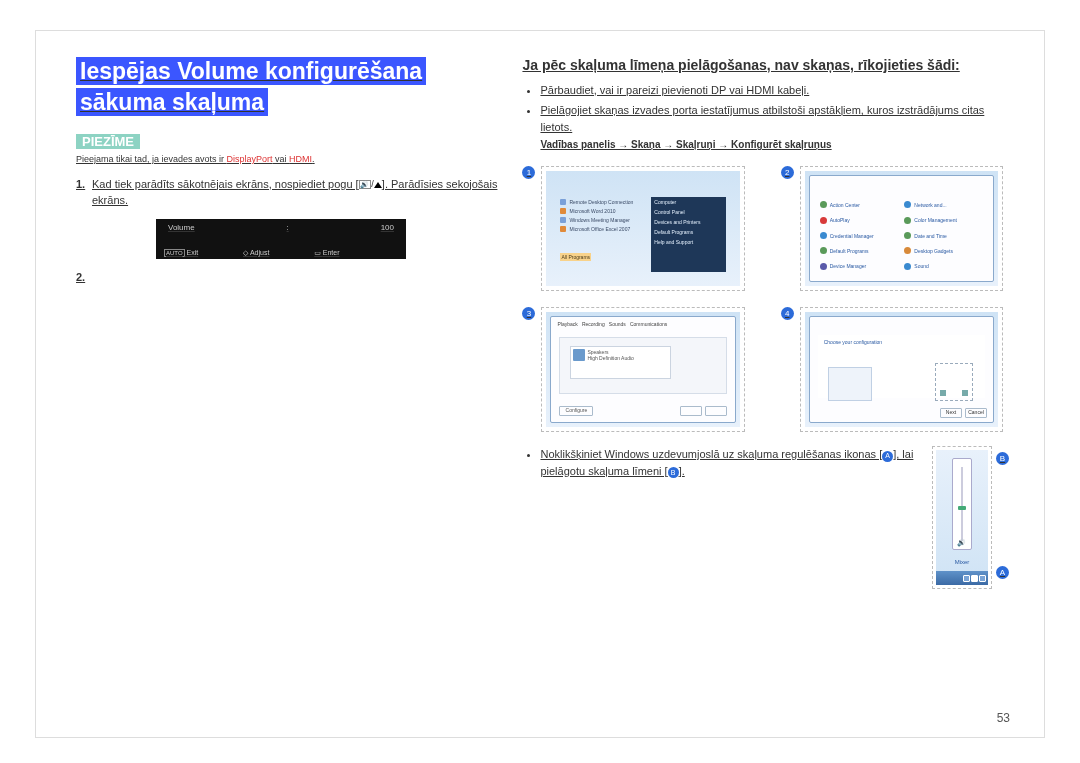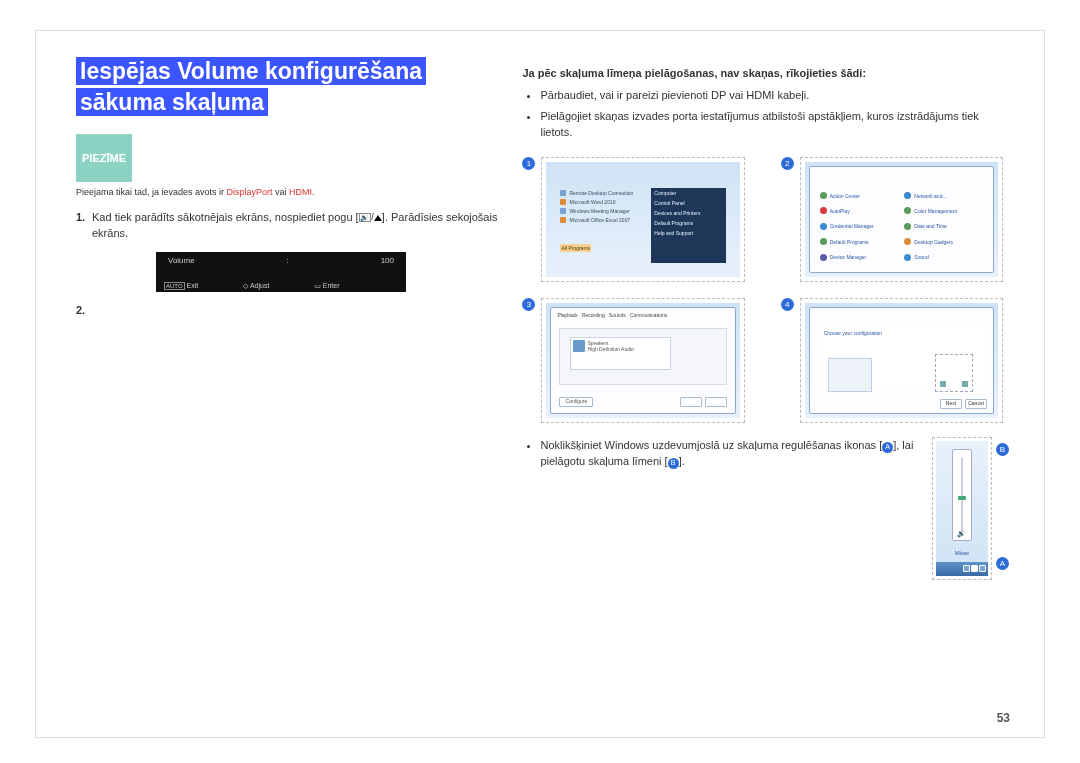--- a/index.html
+++ b/index.html
@@ -25,20 +25,21 @@
   .header {
     font-size: 10px;
     letter-spacing: 1px;
     color: #888;
     margin-bottom: 20px;
   }
   .columns {
     display: flex;
     gap: 12px;
     flex: 1;
+    text-decoration: underline;
   }
   .col-left {
     flex: 1;
     min-width: 0;
   }
   .col-right {
     flex: 1.12;
     min-width: 0;
   }
   .title-hl {
@@ -49,22 +50,22 @@
     font-weight: bold;
     line-height: 1.35;
     padding: 1px 4px;
     box-decoration-break: clone;
     -webkit-box-decoration-break: clone;
   }
   .note-label {
     background: #8dd3c3;
     color: #fff;
     font-weight: bold;
-    font-size: 11px;
-    padding: 18px 6px;
+    font-size: 13px;
+    padding: 0 6px;
     display: inline-block;
     margin-top: 16px;
   }
   .note-text {
     font-size: 9px;
     margin-top: 4px;
     line-height: 1.4;
   }
   .red { color: #d33; }
   .body-p {
@@ -102,23 +103,22 @@
     font-size: 9px;
     vertical-align: middle;
   }
   .box { border: 1px solid #888; display: inline-block; font-size: 7px; line-height: 1; padding: 0 1px; height: 9px; }
   .tri-up { display:inline-block; width:0;height:0;border-left:4px solid transparent;border-right:4px solid transparent;border-bottom:6px solid #000; vertical-align:middle;}
   .tri-dn { display:inline-block; width:0;height:0;border-left:4px solid transparent;border-right:4px solid transparent;border-top:6px solid #000; vertical-align:middle;}
   .flower { font-size: 9px; vertical-align: middle; }
 
   .bold-head {
     font-weight: bold;
-    font-size: 11px;
+    font-size: 14px;
     line-height: 1.4;
-    margin-top: 10px;
   }
   .bullets {
     padding-left: 18px;
     font-size: 11px;
     line-height: 1.5;
     margin-top: 6px;
   }
   .bullets li { margin-bottom: 4px; }
   .nav-path { font-weight: bold; font-size: 10px; margin-left: 18px; margin-top: 2px; }
   .screens-grid {
@@ -206,21 +206,20 @@
   .taskbar{ position:absolute; bottom:0; left:0; right:0; height:14px; background:linear-gradient(#5f92c9,#3b6aa5); display:flex; align-items:center; justify-content:flex-end; padding-right:2px; gap:1px;}
   .tb-i{ width:7px;height:7px; border:1px solid #fff; border-radius:1px; background:#7aa4d6;}
   .tb-start{ position:absolute; left:2px; top:0; bottom:0; width:14px; border-radius:50%; display:flex;align-items:center;justify-content:center;}
   .marks { display:flex; flex-direction:column; justify-content:space-between; margin-left:4px; height:135px; padding:6px 0 2px 0;}
   .pagenum {
     position: absolute;
     bottom: 12px;
     right: 34px;
     font-size: 12px;
     color: #555;
-    font-weight: bold;
   }
 </style>
 </head>
 <body>
 
 <div class="page-inner">
 
 
   <div class="columns">
 
@@ -262,22 +261,23 @@
         <div class="num-item">
           <span class="num-n">2.</span>
         </div>
       </div>
     </div>
 
     <div class="col-right">
       <div class="bold-head">Ja pēc skaļuma līmeņa pielāgošanas, nav skaņas, rīkojieties šādi:</div>
       <ul class="bullets">
         <li>Pārbaudiet, vai ir pareizi pievienoti DP vai HDMI kabeļi.</li>
-        <li>Pielāgojiet skaņas izvades porta iestatījumus atbilstoši apstākļiem, kuros izstrādājums tiek lietots.</li>
+        <li>Pielāgojiet skaņas izvades porta iestatījumus atbilstoši apstākļiem, kuros izstrādājums citas lietots.</li>
       </ul>
+      <div class="nav-path">Vadības panelis → Skaņa → Skaļruņi → Konfigurēt skaļruņus</div>
 
       <div class="screens-grid">
 
         <div class="screen-wrap">
           <span class="circ">1</span>
           <div class="screen-box">
             <div class="win-shot">
               <div class="win-frame" style="inset:6px 6px 6px 6px; background:transparent; border:none;">
                 <div class="ws1-inner">
                   <div class="ws1-l">

